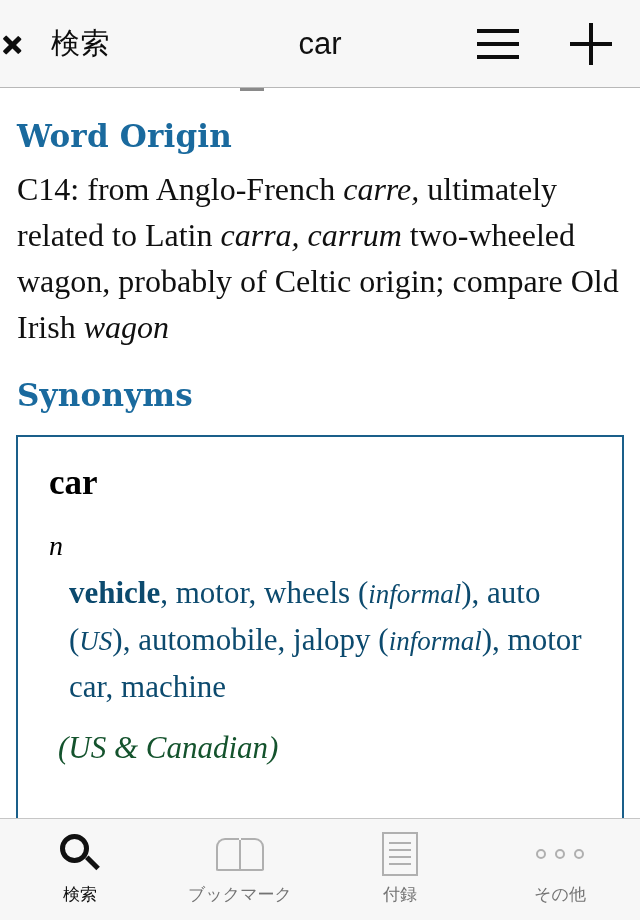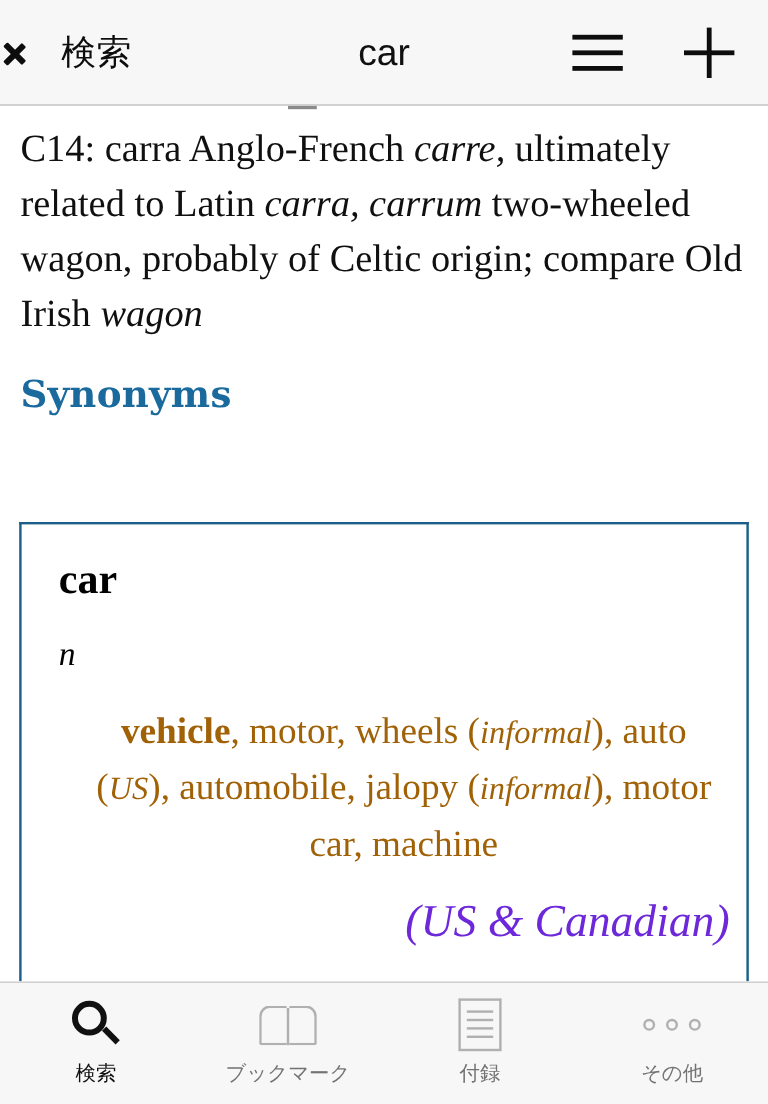--- a/index.html
+++ b/index.html
@@ -202,25 +202,24 @@
     font-size: 28px;
     color: #000;
     margin-top: 27px;
     padding-left: 17px;
   }
 
   .syn-list {
     font-family: "Liberation Serif", "DejaVu Serif", serif;
     font-size: 31px;
     line-height: 46px;
-    color: #a16207;
+    color: #0c4a6e;
     padding-left: 37px;
     padding-right: 4px;
-    margin-top: 24px;
-    text-align: center;
+    margin-top: 8px;
   }
   .syn-list b { font-weight: bold; }
   .syn-list i { font-style: italic; font-size: 27px; }
 
   .syn-example {
     font-family: "DejaVu Sans", "Liberation Sans", sans-serif;
     font-style: italic;
     font-size: 30px;
     color: #2447a8;
     padding-left: 64px;
@@ -230,25 +229,24 @@
   }
   .syn-example .arrow {
     font-style: normal;
     color: #101010;
     margin-right: 8px;
   }
 
   .syn-region {
     font-family: "Liberation Serif", "DejaVu Serif", serif;
     font-style: italic;
-    font-size: 38px;
-    color: #6d28d9;
+    font-size: 31px;
+    color: #14532d;
     padding-left: 26px;
     margin-top: 20px;
-    text-align: right;
   }
 
   
   .tab-bar {
     position: absolute;
     bottom: 0; left: 0;
     width: 640px;
     height: 102px;
     background: #f7f7f7;
     border-top: 1px solid #c6c6c6;
@@ -389,22 +387,23 @@
         <span></span>
     </div>
     <div class="icon-plus"></div>
   </div>
 </div>
 
 <div class="content">
 
   <div class="scroll-nub"></div>
 
-
-  <div class="origin-body"><span>C14: carra Anglo-French </span><i>carre,</i><span> ultimately related to Latin </span><i>carra, carrum</i><span> two-wheeled wagon, probably of Celtic origin; compare Old Irish </span><i>wagon</i></div>
+  <div class="section-head origin-head">Word Origin</div>
+
+  <div class="origin-body"><span>C14: from Anglo-French </span><i>carre,</i><span> ultimately related to Latin </span><i>carra, carrum</i><span> two-wheeled wagon, probably of Celtic origin; compare Old Irish </span><i>wagon</i></div>
 
   <div class="section-head syn-head">Synonyms</div>
 
   <div class="syn-box">
 
     <div class="syn-word">car</div>
 
     <div class="syn-pos">n</div>
 
     <div class="syn-list"><b>vehicle</b><span>, motor, wheels (</span><i>informal</i><span>), auto (</span><i>US</i><span>), automobile, jalopy (</span><i>informal</i><span>), motor car, machine</span></div>

